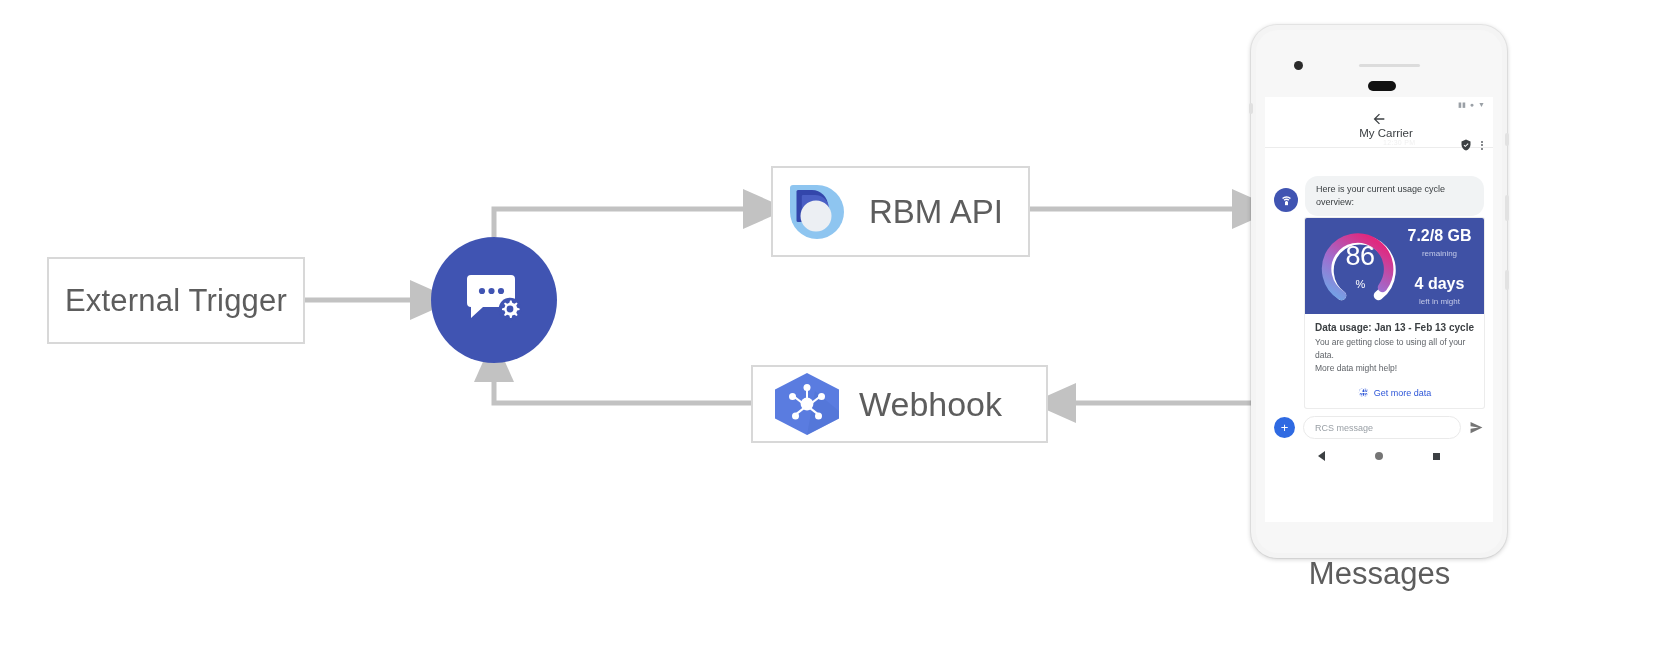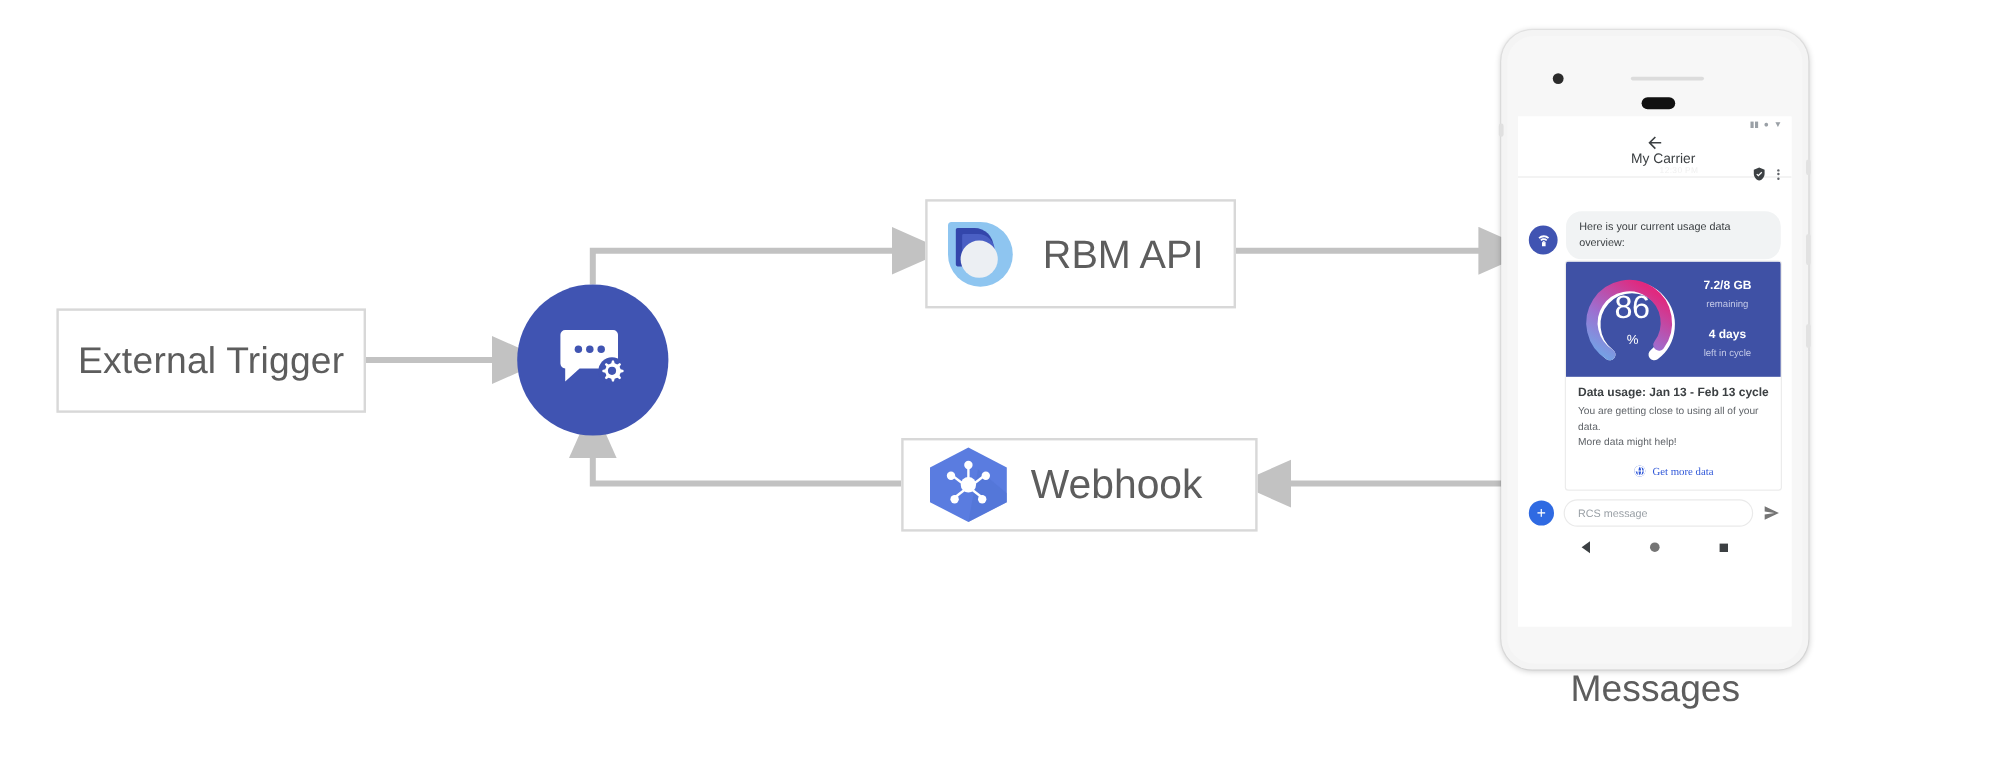--- a/index.html
+++ b/index.html
@@ -163,31 +163,30 @@
   #gauge-value{
     position:absolute; left:0; top:0; width:82px; height:82px;
     display:flex; align-items:center; justify-content:center;
     color:#ffffff; font-weight:300;flex-direction:column;
   }
   #gauge-number{ font-size:27px; line-height:1; letter-spacing:-.5px;}
   #gauge-pct{ font-size:11px; margin-left:1px; margin-top:8px;}
   #card-media-right{
     flex:1 1 auto; text-align:center; color:#fff; padding-left:4px;
   }
-  .media-big{ font-size:10px; font-weight:700; line-height:1.2;}
+  .media-big{ font-size:16px; font-weight:700; line-height:1.2;}
   .media-small{ font-size:8px; color:#c3c9e8; margin-top:4px;}
   .media-gap{ height:16px;}
 
   #card-body{ padding:8px 10px 4px 10px; }
   #card-title{ font-size:10px; font-weight:700; color:#3c4043; }
   #card-desc{ font-size:8.5px; color:#5f6368; line-height:1.5; margin-top:3px;}
   #card-action-row{
     display:flex; align-items:center; justify-content:center; gap:5px;
     padding:9px 0 10px 0;
-    font-family:Liberation Serif, serif;
   }
   #globe-icon{ width:11px; height:11px; }
   #card-action-label{ font-size:9px; color:#2f57d8; font-weight:500;}
 
   
   #composer{
     display:flex; align-items:center; padding:8px 9px 0 9px; gap:8px;
   }
   #plus-button{
     width:21px; height:21px; border-radius:50%; background:#2f6ae2;
@@ -328,21 +327,21 @@
 
         <div id="msg-row">
           <div id="agent-avatar">
             <svg width="15" height="15" viewBox="0 0 24 24">
               <path d="M12 7.5c2.1 0 4 .8 5.5 2.1l1.6-1.8A10.8 10.8 0 0 0 12 5a10.8 10.8 0 0 0-7.1 2.8l1.6 1.8A8.2 8.2 0 0 1 12 7.5z" fill="#fff"></path>
               <path d="M12 11.2c1.2 0 2.3.45 3.1 1.2l1.5-1.7A6.9 6.9 0 0 0 12 8.9c-1.75 0-3.35.63-4.6 1.8l1.5 1.7c.8-.75 1.9-1.2 3.1-1.2z" fill="#fff"></path>
               <path d="M9.6 14.3h4.8v5.2H9.6z" fill="#fff"></path>
               <path d="M12 12.3l2.6 2.2H9.4z" fill="#fff"></path>
             </svg>
           </div>
-          <div id="bubble-text">Here is your current usage data overview:</div>
+          <div id="bubble-text">Here is your current usage cycle overview:</div>
         </div>
 
         <div id="rich-card">
           <div id="card-media">
             <div id="gauge-wrap">
               <svg width="82" height="82" viewBox="0 0 82 82">
                 <defs>
                   <linearGradient id="gg" x1="0%" y1="100%" x2="70%" y2="0%">
                     <stop offset="0%" stop-color="#6fa8e8"></stop>
                     <stop offset="45%" stop-color="#9d6fd0"></stop>
@@ -355,21 +354,21 @@
               <div id="gauge-value">
                 <span id="gauge-number">86</span>
                 <span id="gauge-pct">%</span>
               </div>
             </div>
             <div id="card-media-right">
               <div class="media-big">7.2/8 GB</div>
               <div class="media-small">remaining</div>
               <div class="media-gap"></div>
               <div class="media-big">4 days</div>
-              <div class="media-small">left in cycle</div>
+              <div class="media-small">left in might</div>
             </div>
           </div>
           <div id="card-body">
             <div id="card-title">Data usage: Jan 13 - Feb 13 cycle</div>
             <div id="card-desc">
               <span>You are getting close to using all of your data.</span><br>
               <span>More data might help!</span>
             </div>
           </div>
           <div id="card-action-row">

